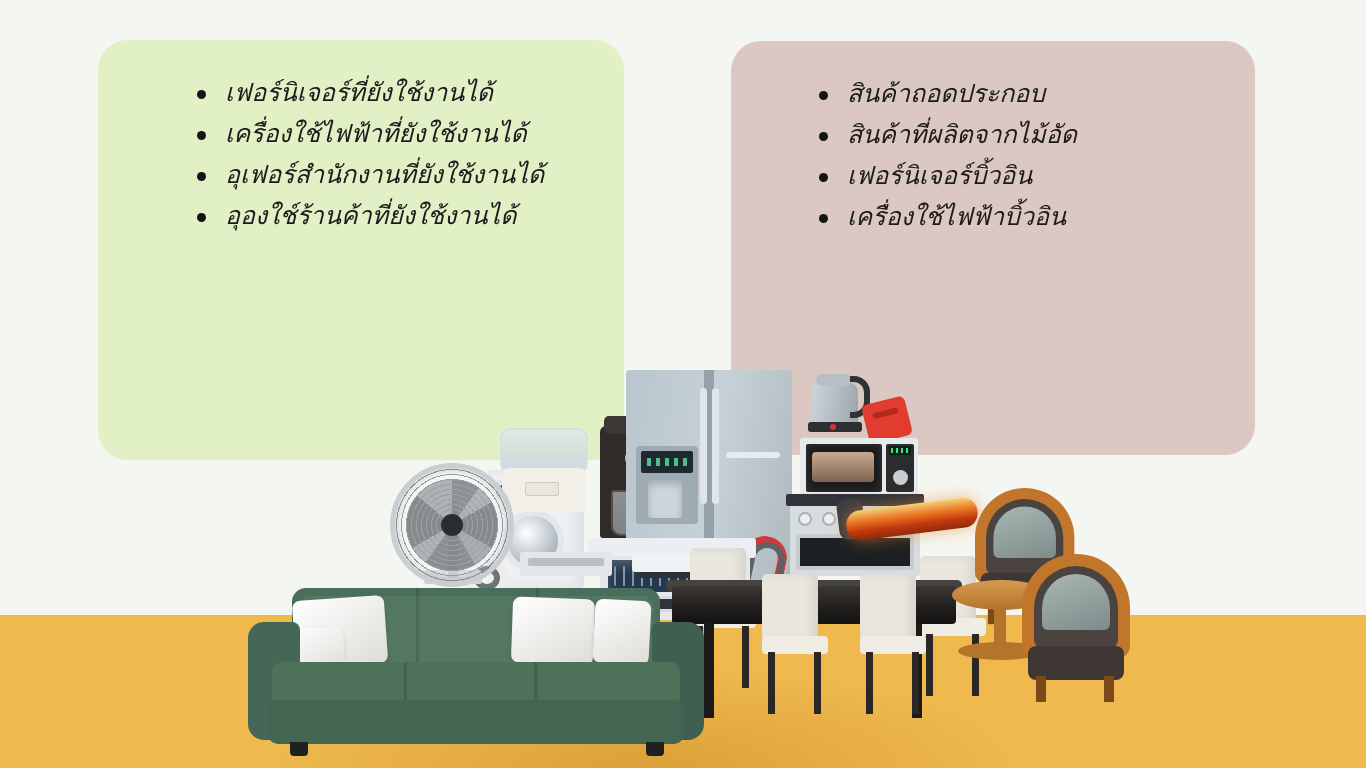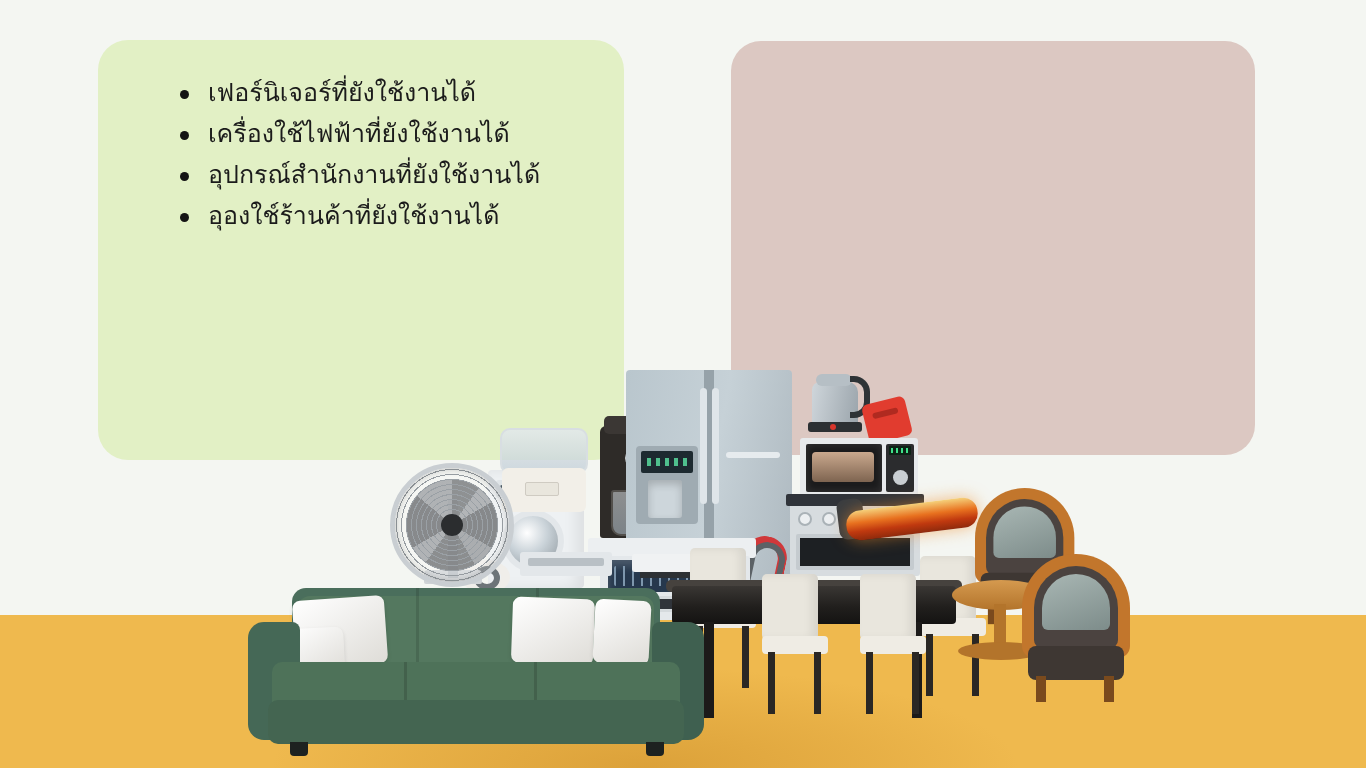--- a/index.html
+++ b/index.html
@@ -70,22 +70,23 @@
     font-size: 43px;
     line-height: 1.0;
     letter-spacing: 0.5px;
     margin-top: 63px;
   }
   .card-accept .card-title { color: #2c4a28; }
   .card-reject .card-title { color: #a14433; }
 
   .card-list {
     list-style: none;
-    margin: 32px 0 0 0;
+    margin: 32px 0 0 17px;
     padding: 0;
+    font-style: italic;
   }
   .card-accept .card-list { padding-left: 80px; }
   .card-reject .card-list { padding-left: 69px; }
 
   .card-list li {
     position: relative;
     font-size: 25px;
     line-height: 41px;
     color: #1b1b1b;
     padding-left: 30px;
@@ -291,26 +292,32 @@
 
 <div class="stage">
 
   <div class="band-top"></div>
   <div class="band-bottom"></div>
 
   <section class="card card-accept">
     <ul class="card-list">
       <li>เฟอร์นิเจอร์ที่ยังใช้งานได้</li>
       <li>เครื่องใช้ไฟฟ้าที่ยังใช้งานได้</li>
-      <li>อุปกรณ์สำนักงานที่ยังใช้งานได้</li>
+      <li>อุเฟอร์สำนักงานที่ยังใช้งานได้</li>
       <li>อุองใช์ร้านค้าที่ยังใช้งานได้</li>
     </ul>
   </section>
 
   <section class="card card-reject">
+    <ul class="card-list">
+      <li>สินค้าถอดประกอบ</li>
+      <li>สินค้าที่ผลิตจากไม้อัด</li>
+      <li>เฟอร์นิเจอร์บิ้วอิน</li>
+      <li>เครื่องใช้ไฟฟ้าบิ้วอิน</li>
+    </ul>
   </section>
 
   <div class="collage">
 
     <div class="obj fan-red"></div>
     <div class="obj washer"></div>
     <div class="obj washer-panel"></div>
     <div class="obj washer-door"></div>
 
     <div class="obj steamer-top"></div>

